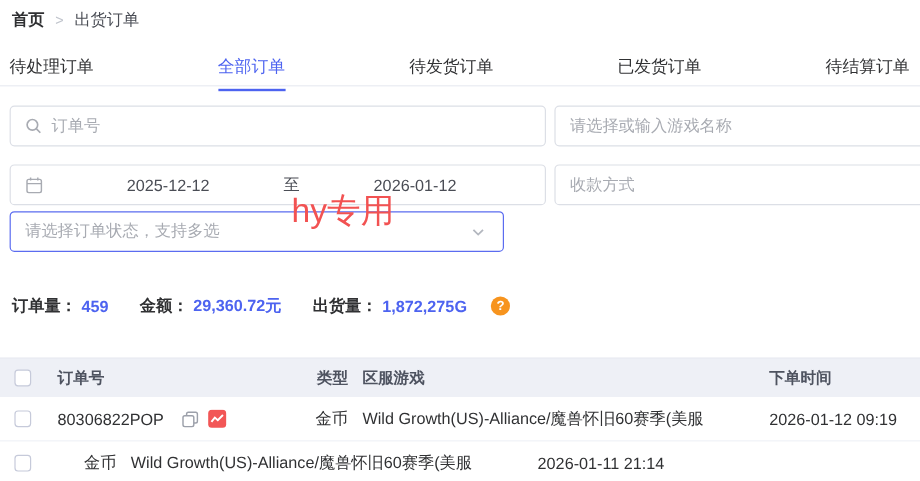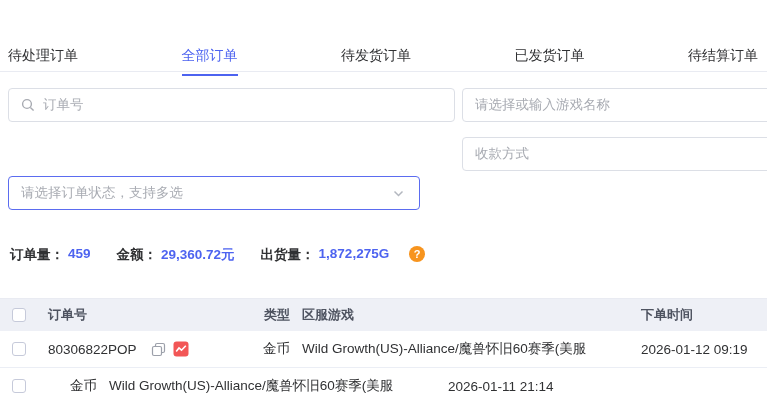--- a/index.html
+++ b/index.html
@@ -27,21 +27,21 @@
   .field-order { top:88px; left:8px; width:447px; }
   .field-game  { top:88px; left:462px; width:345px; }
   .field-date  { top:137px; left:8px; width:447px; cursor:pointer; }
   .field-pay   { top:137px; left:462px; width:345px; }
   .field-status{ top:176px; left:8px; width:412px; border-color:#5b6cf0; cursor:pointer; }
   .date-val { color:#4a4d55; flex:1; text-align:center; }
   .date-sep { color:#4a4d55; flex:0 0 auto; }
   .status-chevron { position:absolute; right:14px; top:10px; }
   .annotation { position:absolute; top:161px; left:243px; font-size:28px; line-height:30px; color:#f25252; font-weight:500; pointer-events:none; }
   
-  .stats { position:absolute; top:246px; left:10px; display:flex; align-items:flex-start; font-size:13.5px; }
+  .stats { position:absolute; top:246px; left:10px; display:flex; align-items:center; font-size:13.5px; }
   .stat-label { color:#303133; font-weight:700; }
   .stat-value { color:#4d63f0; font-weight:700; margin-left:4px; }
   .stat-gap { width:26px; }
   .help-badge {
     width:16px; height:16px; border-radius:50%; background:#f7941e; color:#fff;
     font-size:11px; font-weight:700; display:flex; align-items:center; justify-content:center;
     margin-left:20px; cursor:pointer;
   }
   
   .table { position:absolute; top:298px; left:0; width:782px; }
@@ -54,20 +54,25 @@
   .c-time  { flex:1; padding-left:9px; white-space:nowrap; overflow:hidden; }
   .checkbox { width:14px; height:14px; border:1px solid #c6cada; border-radius:3px; background:#fff; cursor:pointer; }
   .rowicons { display:inline-flex; align-items:center; gap:7px; margin-left:14px; }
   .icon-btn { display:inline-flex; cursor:pointer; }
 </style>
 </head>
 <body>
 
 <div id="screen">
 
+  <div class="breadcrumb">
+    <span class="crumb-home">首页</span>
+    <span class="crumb-sep">&gt;</span>
+    <span class="crumb-cur">出货订单</span>
+  </div>
 
   <div class="tabbar">
     <div class="tab">待处理订单</div>
     <div class="tab active">全部订单</div>
     <div class="tab">待发货订单</div>
     <div class="tab">已发货订单</div>
     <div class="tab">待结算订单</div>
   </div>
   <div class="tabbar-line"></div>
 
@@ -78,34 +83,48 @@
           <line x1="9.4" y1="9.4" x2="12.6" y2="12.6"></line>
       </svg>
     </span>
     <span>订单号</span>
   </div>
 
   <div class="field field-game">
     <span>请选择或输入游戏名称</span>
   </div>
 
+  <div class="field field-date">
+    <span class="ficon">
+      <svg width="15" height="15" viewBox="0 0 15 15" fill="none" stroke="#a8abb2" stroke-width="1.2">
+        <rect x="1.5" y="2.5" width="12" height="11" rx="1.5"></rect>
+        <line x1="1.5" y1="6" x2="13.5" y2="6"></line>
+        <line x1="4.5" y1="1" x2="4.5" y2="3.5"></line>
+          <line x1="10.5" y1="1" x2="10.5" y2="3.5"></line>
+      </svg>
+    </span>
+    <span class="date-val">2025-12-12</span>
+    <span class="date-sep">至</span>
+    <span class="date-val">2026-01-12</span>
+  </div>
 
   <div class="field field-pay">
     <span>收款方式</span>
   </div>
 
   <div class="field field-status">
     <span>请选择订单状态，支持多选</span>
     <span class="status-chevron">
       <svg width="13" height="13" viewBox="0 0 13 13" fill="none" stroke="#b3b7bf" stroke-width="1.5">
         <polyline points="2.5,4.5 6.5,8.5 10.5,4.5"></polyline>
       </svg>
     </span>
   </div>
 
+  <div class="annotation">hy专用</div>
 
   <div class="stats">
     <span class="stat-label">订单量：</span>
     <span class="stat-value">459</span>
     <span class="stat-gap"></span>
     <span class="stat-label">金额：</span>
     <span class="stat-value">29,360.72元</span>
     <span class="stat-gap"></span>
     <span class="stat-label">出货量：</span>
     <span class="stat-value">1,872,275G</span>

